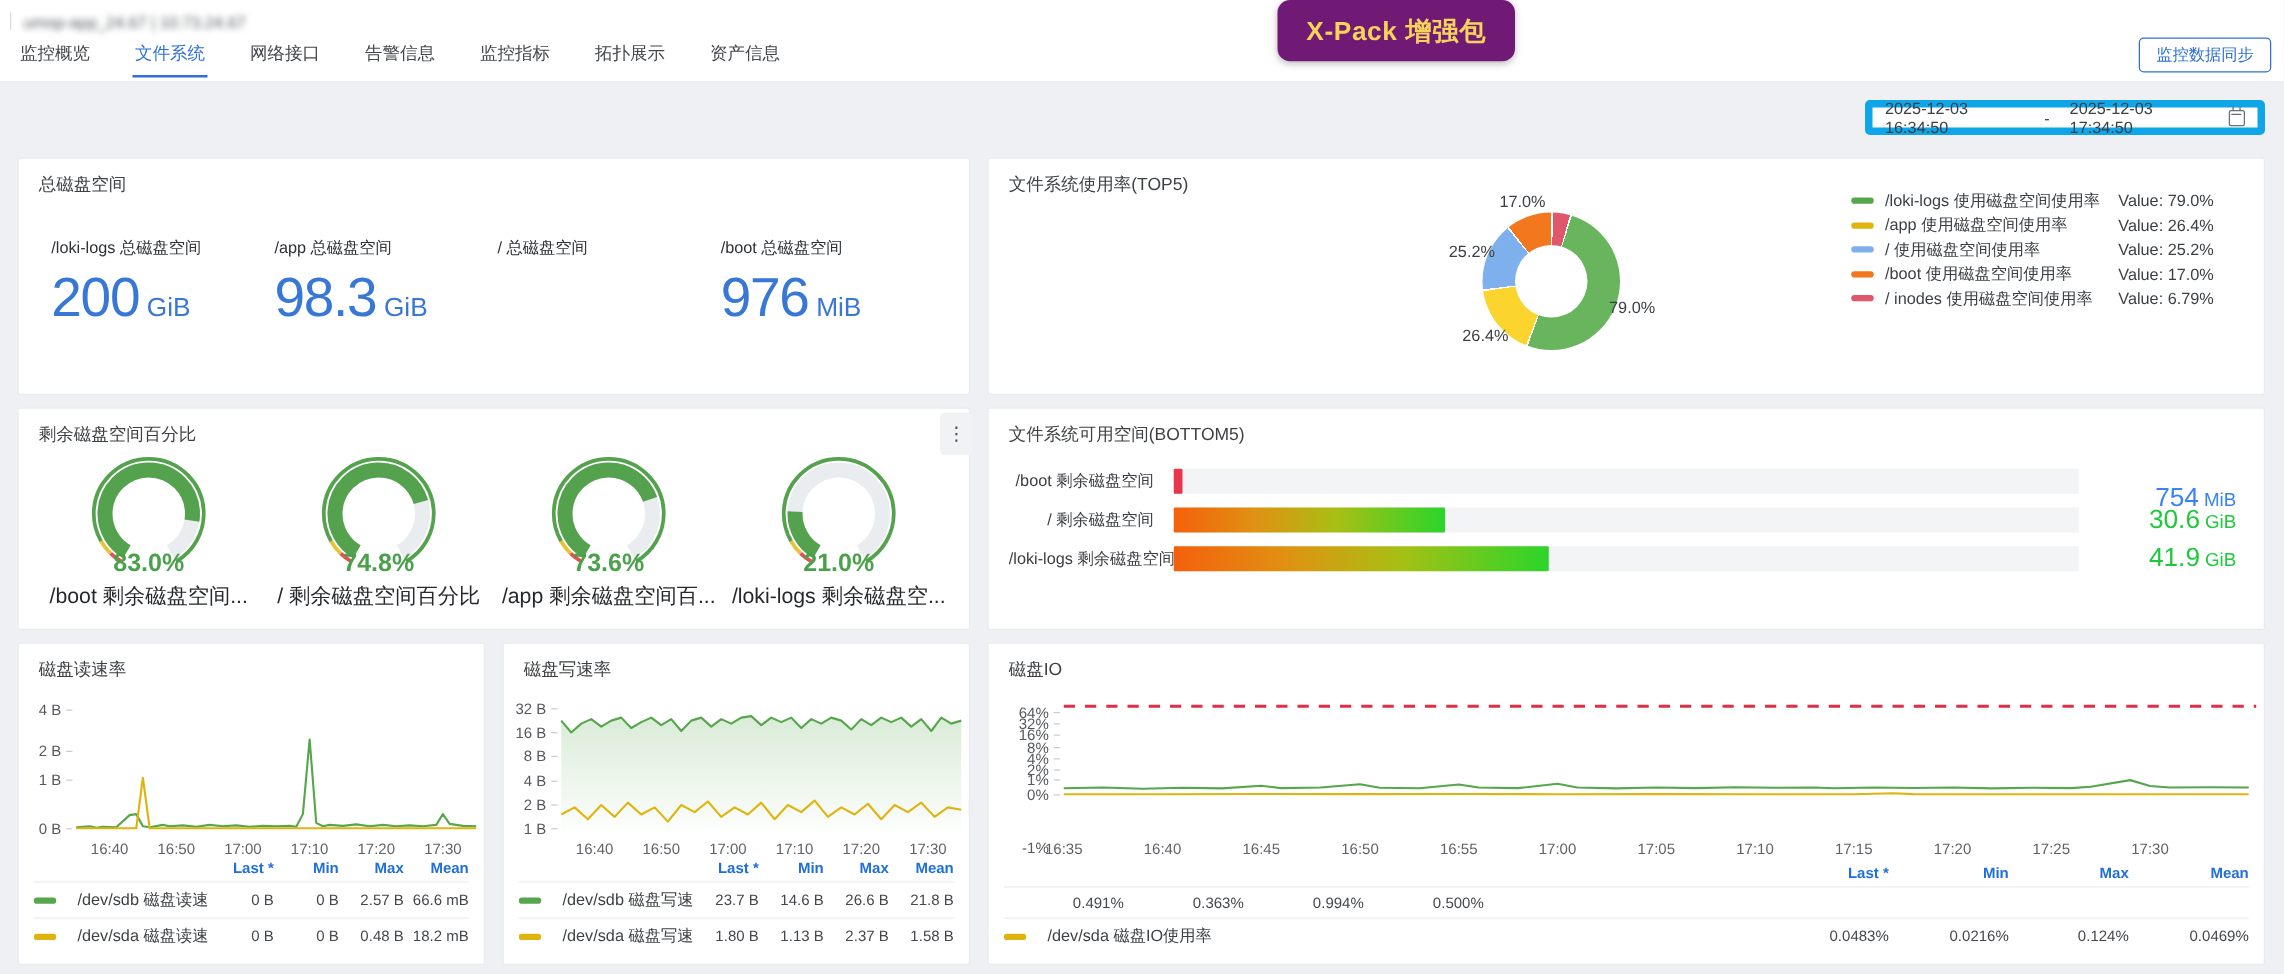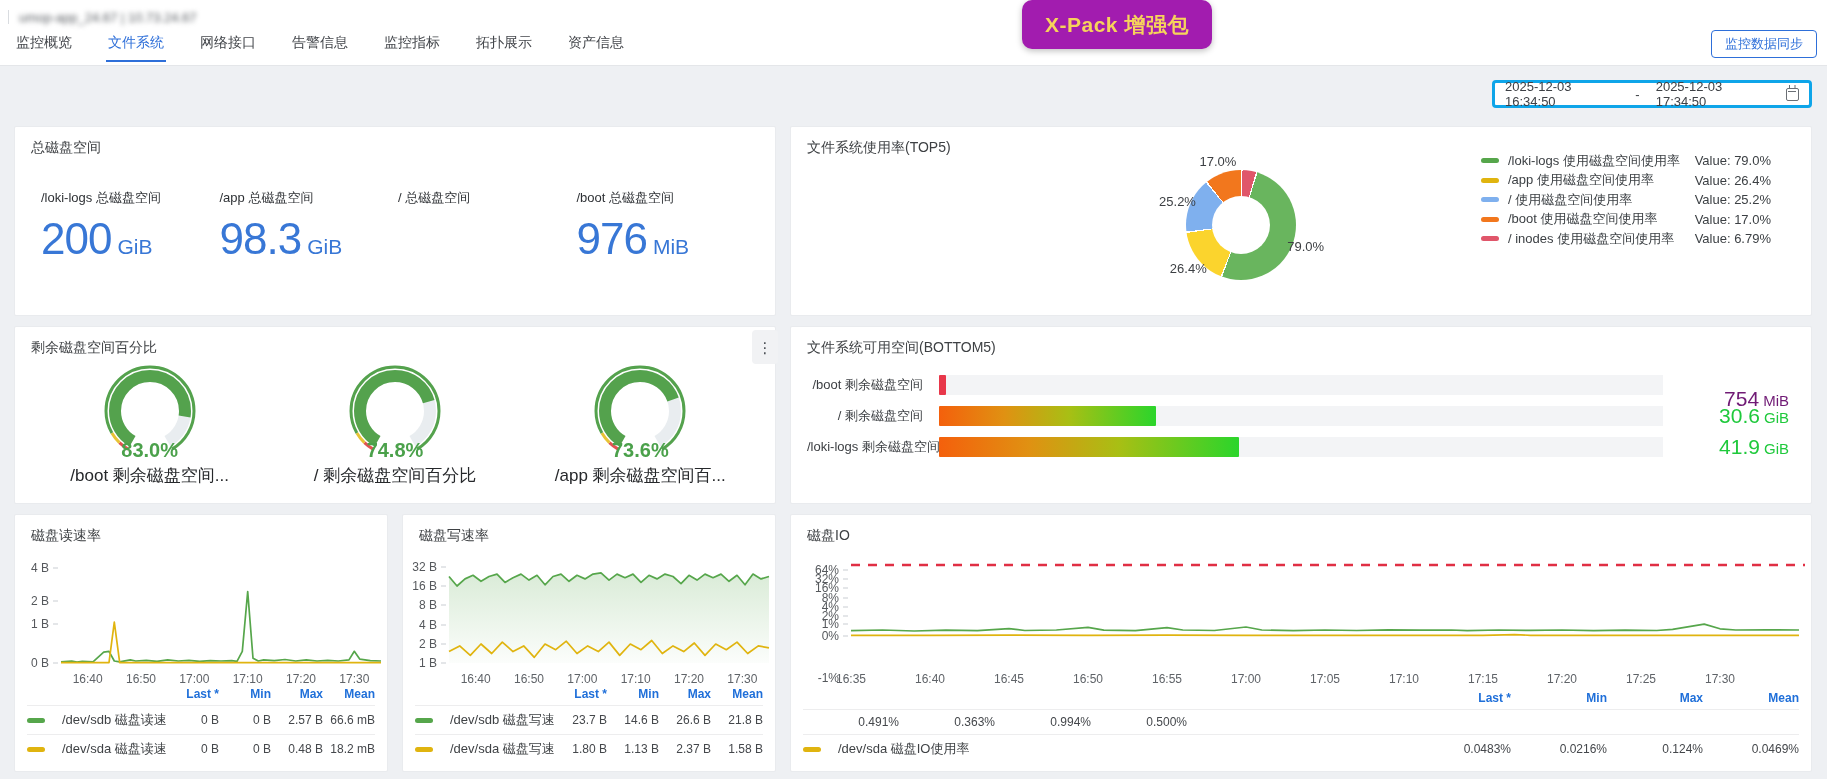--- a/index.html
+++ b/index.html
@@ -8,26 +8,26 @@
 
   
   .topbar { position:absolute; left:0; top:0; width:1827px; height:66px; background:#fff; border-bottom:1px solid #e4e6e9; z-index:5; }
   .crumb-bar { position:absolute; left:8px; top:8px; height:18px; display:flex; align-items:center; }
   .crumb-div { width:1px; height:14px; background:#d9dcе0; background:#d9dce0; margin-right:10px; }
   .crumb-blur { font-size:13px; color:#5a5e63; filter:blur(2.6px); user-select:none; }
   .tabs { position:absolute; left:14px; top:30px; display:flex; gap:32px; height:34px; }
   .tab { font-size:14px; color:#43464b; cursor:pointer; padding:4px 2px 12px; position:relative; white-space:nowrap; }
   .tab.active { color:#2e6fd9; }
   .tab.active::after { content:""; position:absolute; left:0; right:0; bottom:2px; height:2px; background:#2e6fd9; }
-  .xpack { position:absolute; left:1022px; top:0; height:49px; padding:0 23px; background:#a21caf; border-radius:0 0 10px 10px; border-radius:10px; display:flex; align-items:center; box-shadow:0 2px 6px rgba(0,0,0,.25); z-index:9; }
+  .xpack { position:absolute; left:1022px; top:0; height:49px; padding:0 23px; background:#701a75; border-radius:0 0 10px 10px; border-radius:10px; display:flex; align-items:center; box-shadow:0 2px 6px rgba(0,0,0,.25); z-index:9; }
   .xpack span { color:#f6d35b; font-size:21px; font-weight:bold; letter-spacing:.5px; }
   .sync-btn { position:absolute; left:1711px; top:30px; width:106px; height:28px; background:#fff; border:1px solid #2e6fd9; border-radius:4px; color:#2e6fd9; font-size:13px; display:flex; align-items:center; justify-content:center; cursor:pointer; z-index:6; }
 
   
-  .timebox { position:absolute; left:1492px; top:80px; width:320px; height:28px; background:#fff; border:3px solid #0ea5e9; border-radius:4px; display:flex; align-items:center; justify-content:flex-end; padding:0 10px; font-size:13px; color:#3d4045; gap:16px; cursor:pointer; }
+  .timebox { position:absolute; left:1492px; top:80px; width:320px; height:28px; background:#fff; border:6px solid #0ea5e9; border-radius:4px; display:flex; align-items:center; justify-content:flex-end; padding:0 10px; font-size:13px; color:#3d4045; gap:16px; cursor:pointer; }
   .cal-ico { width:13px; height:13px; border:1.4px solid #6b6f75; border-radius:2px; position:relative; flex:none; }
   .cal-ico::before { content:""; position:absolute; left:1.5px; top:-4px; width:1.6px; height:3px; background:#6b6f75; box-shadow:5.5px 0 0 #6b6f75; }
   .cal-ico::after { content:""; position:absolute; left:1px; top:2.5px; width:8px; height:1.4px; background:#6b6f75; }
 
   
   .panel { position:absolute; background:#fff; border:1px solid #e9ebee; border-radius:2px; }
   .ptitle { position:absolute; left:16px; top:12px; font-size:14px; color:#3e4144; white-space:nowrap; }
   #p-total  { left:14px;  top:126px; width:762px;  height:190px; }
   #p-top5   { left:790px; top:126px; width:1022px; height:190px; }
   #p-gauges { left:14px;  top:326px; width:762px;  height:178px; }
@@ -189,33 +189,40 @@
           <circle cx="75" cy="50" r="35" fill="none" stroke="#e9edf0" stroke-width="12" pathLength="360" stroke-dasharray="300 60" stroke-dashoffset="-120"></circle>
           <circle cx="75" cy="50" r="35" fill="none" stroke="#54a24d" stroke-width="12" pathLength="360" stroke-dasharray="224.4 135.6" stroke-dashoffset="-120"></circle>
         </svg><div class="gpct">74.8%</div><div class="glabel">/ 剩余磁盘空间百分比</div></div>
       <div class="gauge"><svg width="150" height="100" viewBox="0 0 150 100">
           <circle cx="75" cy="50" r="44" fill="none" stroke="#e15252" stroke-width="3" pathLength="360" stroke-dasharray="14 346" stroke-dashoffset="-120"></circle>
           <circle cx="75" cy="50" r="44" fill="none" stroke="#e8c335" stroke-width="3" pathLength="360" stroke-dasharray="16 344" stroke-dashoffset="-134"></circle>
           <circle cx="75" cy="50" r="44" fill="none" stroke="#54a24d" stroke-width="3" pathLength="360" stroke-dasharray="270 90" stroke-dashoffset="-150"></circle>
           <circle cx="75" cy="50" r="35" fill="none" stroke="#e9edf0" stroke-width="12" pathLength="360" stroke-dasharray="300 60" stroke-dashoffset="-120"></circle>
           <circle cx="75" cy="50" r="35" fill="none" stroke="#54a24d" stroke-width="12" pathLength="360" stroke-dasharray="220.8 139.2" stroke-dashoffset="-120"></circle>
         </svg><div class="gpct">73.6%</div><div class="glabel">/app 剩余磁盘空间百...</div></div>
+      <div class="gauge"><svg width="150" height="100" viewBox="0 0 150 100">
+          <circle cx="75" cy="50" r="44" fill="none" stroke="#e15252" stroke-width="3" pathLength="360" stroke-dasharray="14 346" stroke-dashoffset="-120"></circle>
+          <circle cx="75" cy="50" r="44" fill="none" stroke="#e8c335" stroke-width="3" pathLength="360" stroke-dasharray="16 344" stroke-dashoffset="-134"></circle>
+          <circle cx="75" cy="50" r="44" fill="none" stroke="#54a24d" stroke-width="3" pathLength="360" stroke-dasharray="270 90" stroke-dashoffset="-150"></circle>
+          <circle cx="75" cy="50" r="35" fill="none" stroke="#e9edf0" stroke-width="12" pathLength="360" stroke-dasharray="300 60" stroke-dashoffset="-120"></circle>
+          <circle cx="75" cy="50" r="35" fill="none" stroke="#54a24d" stroke-width="12" pathLength="360" stroke-dasharray="63 297" stroke-dashoffset="-120"></circle>
+        </svg><div class="gpct">21.0%</div><div class="glabel">/loki-logs 剩余磁盘空...</div></div>
     </div>
 </div>
 <div class="kebab">⋮</div>
 
 <div class="panel" id="p-bottom5">
   <div class="ptitle">文件系统可用空间(BOTTOM5)</div>
   <div class="b5rows" id="b5rows">
       <div class="b5row">
         <span class="b5lb">/boot 剩余磁盘空间</span>
         <div class="b5track">
           <div class="b5fill" style="width: 0.9%; background: rgb(232, 55, 74);"></div>
         </div>
-        <span class="b5val" style="color: #701a75; margin-top: 29px;"><span class="n">754</span><span class="u">MiB</span></span>
+        <span class="b5val" style="color: #3b82f6; margin-top: 29px;"><span class="n">754</span><span class="u">MiB</span></span>
       </div>
       <div class="b5row">
         <span class="b5lb">/ 剩余磁盘空间</span>
         <div class="b5track">
           <div class="b5fill" style="width: 30%; background: linear-gradient(90deg, rgb(244, 96, 12), rgb(224, 145, 18) 30%, rgb(168, 191, 20) 60%, rgb(43, 213, 43));"></div>
         </div>
         <span class="b5val" style="color: rgb(31, 201, 60);"><span class="n">30.6</span><span class="u">GiB</span></span>
       </div>
       <div class="b5row">
         <span class="b5lb">/loki-logs 剩余磁盘空间</span>

